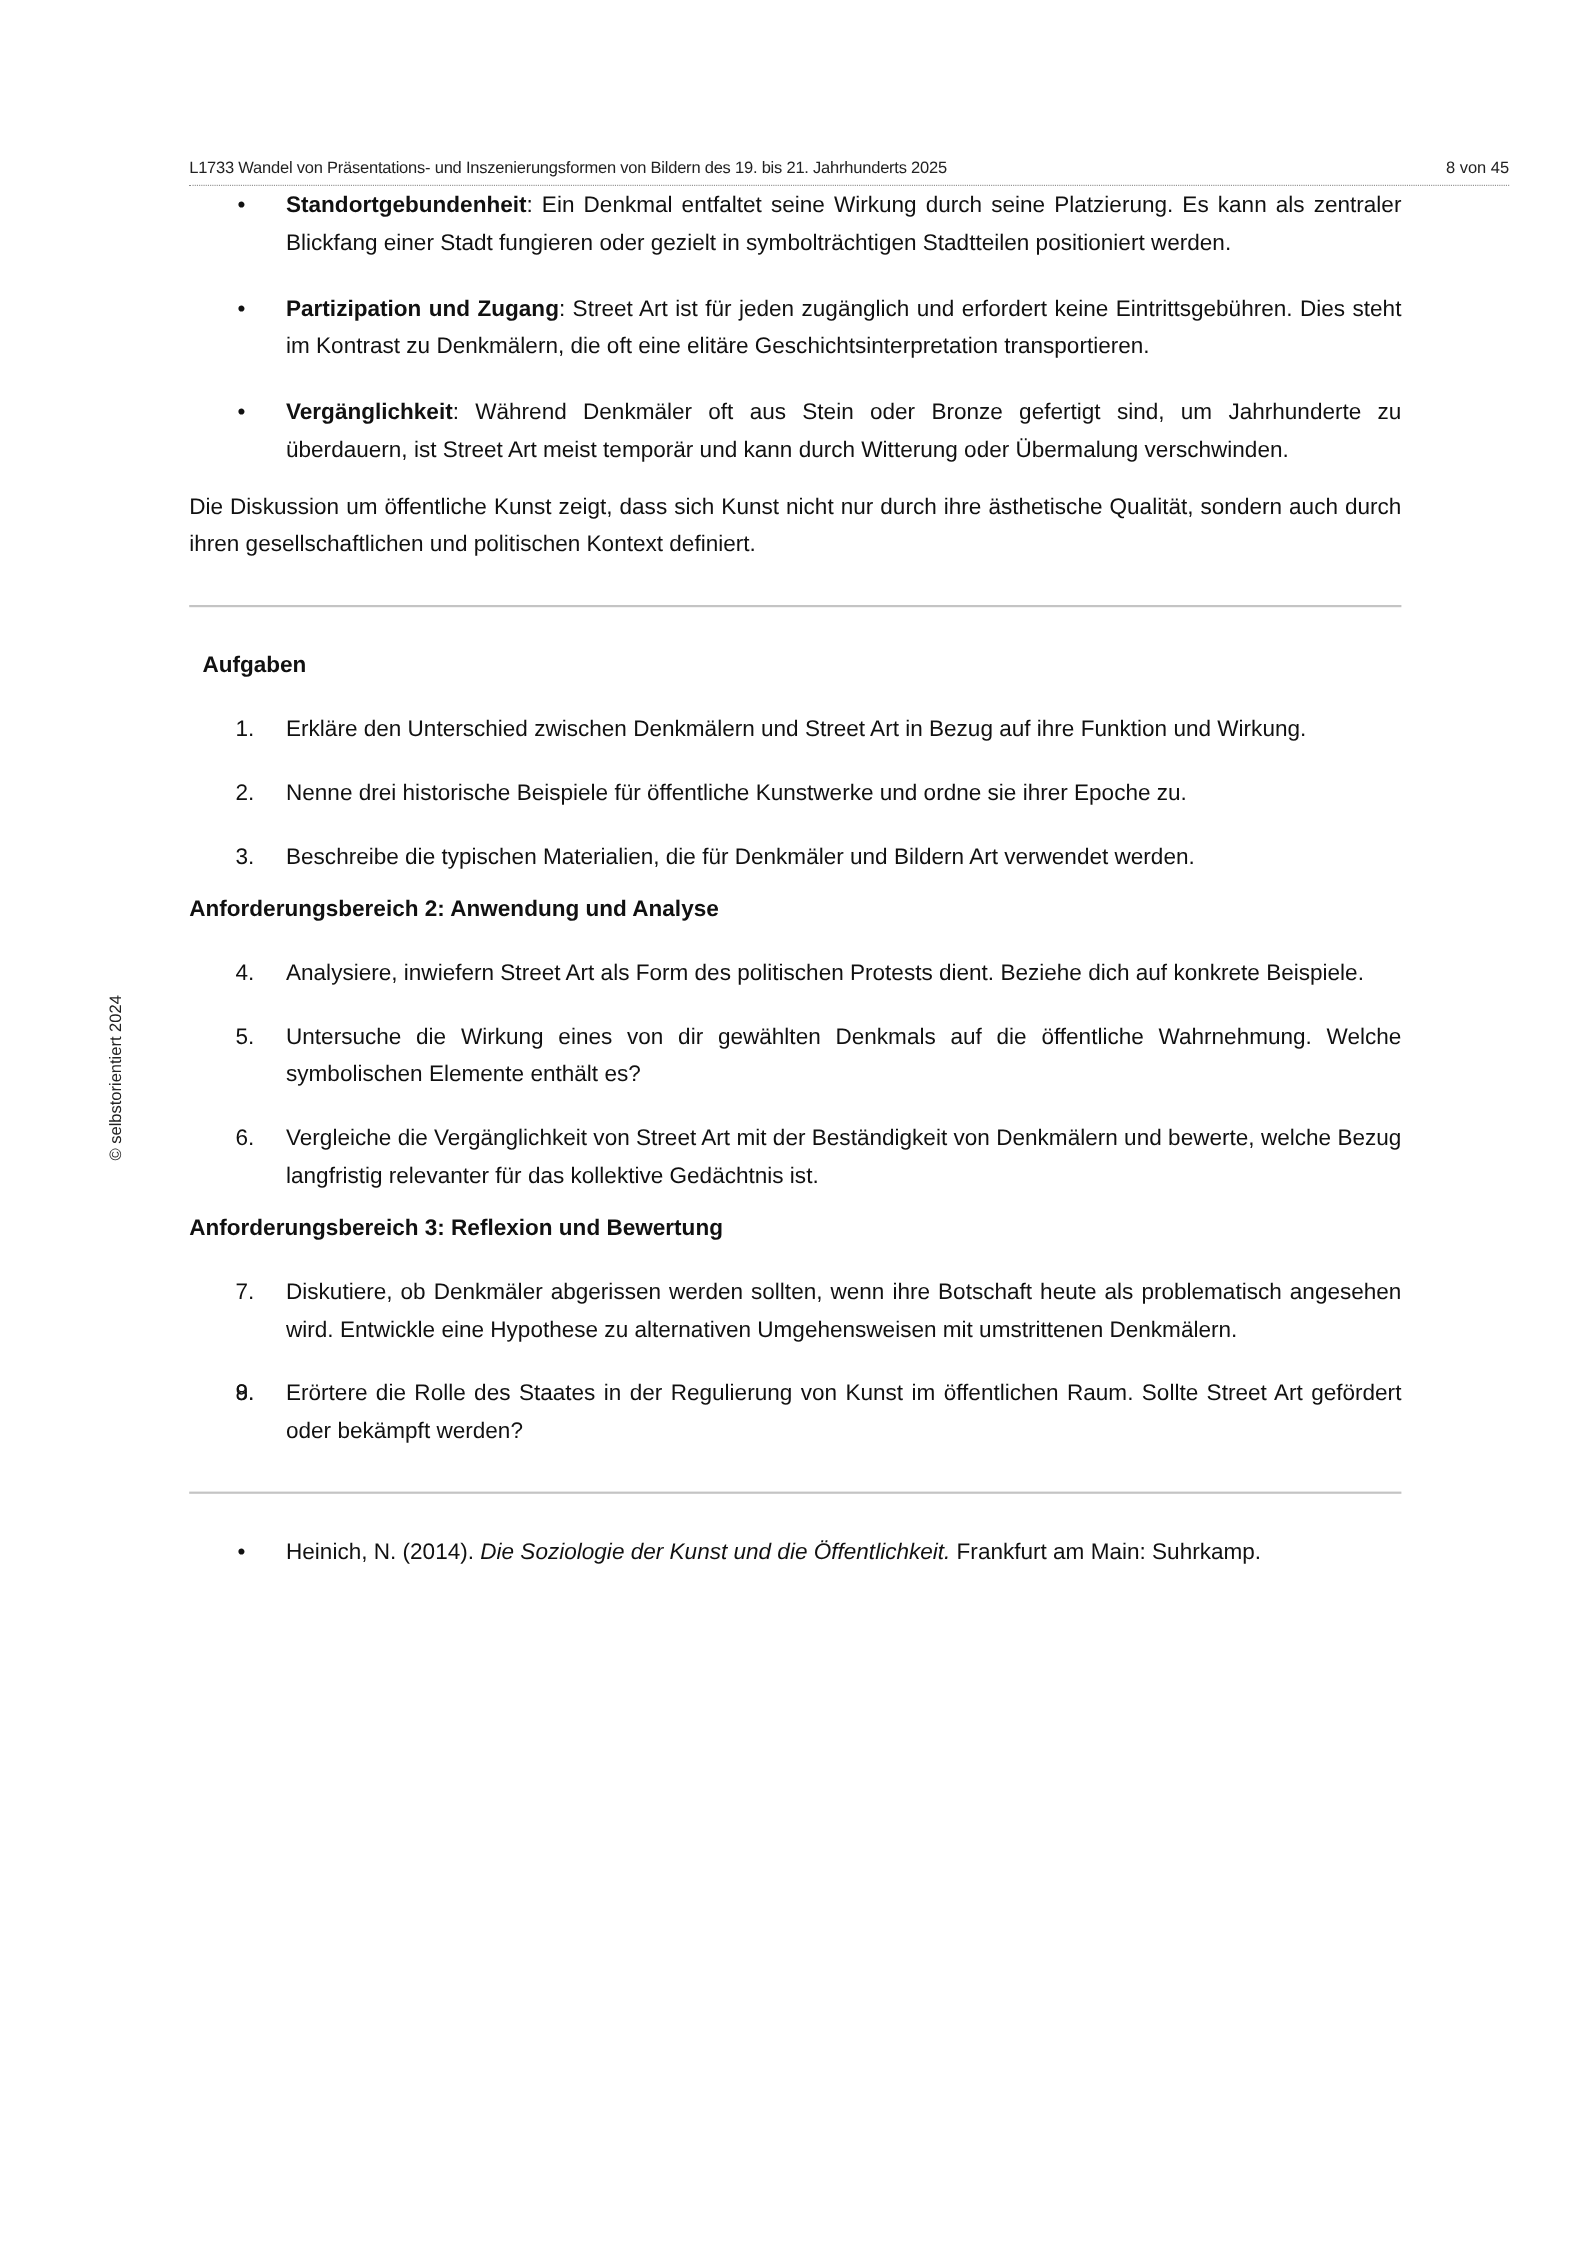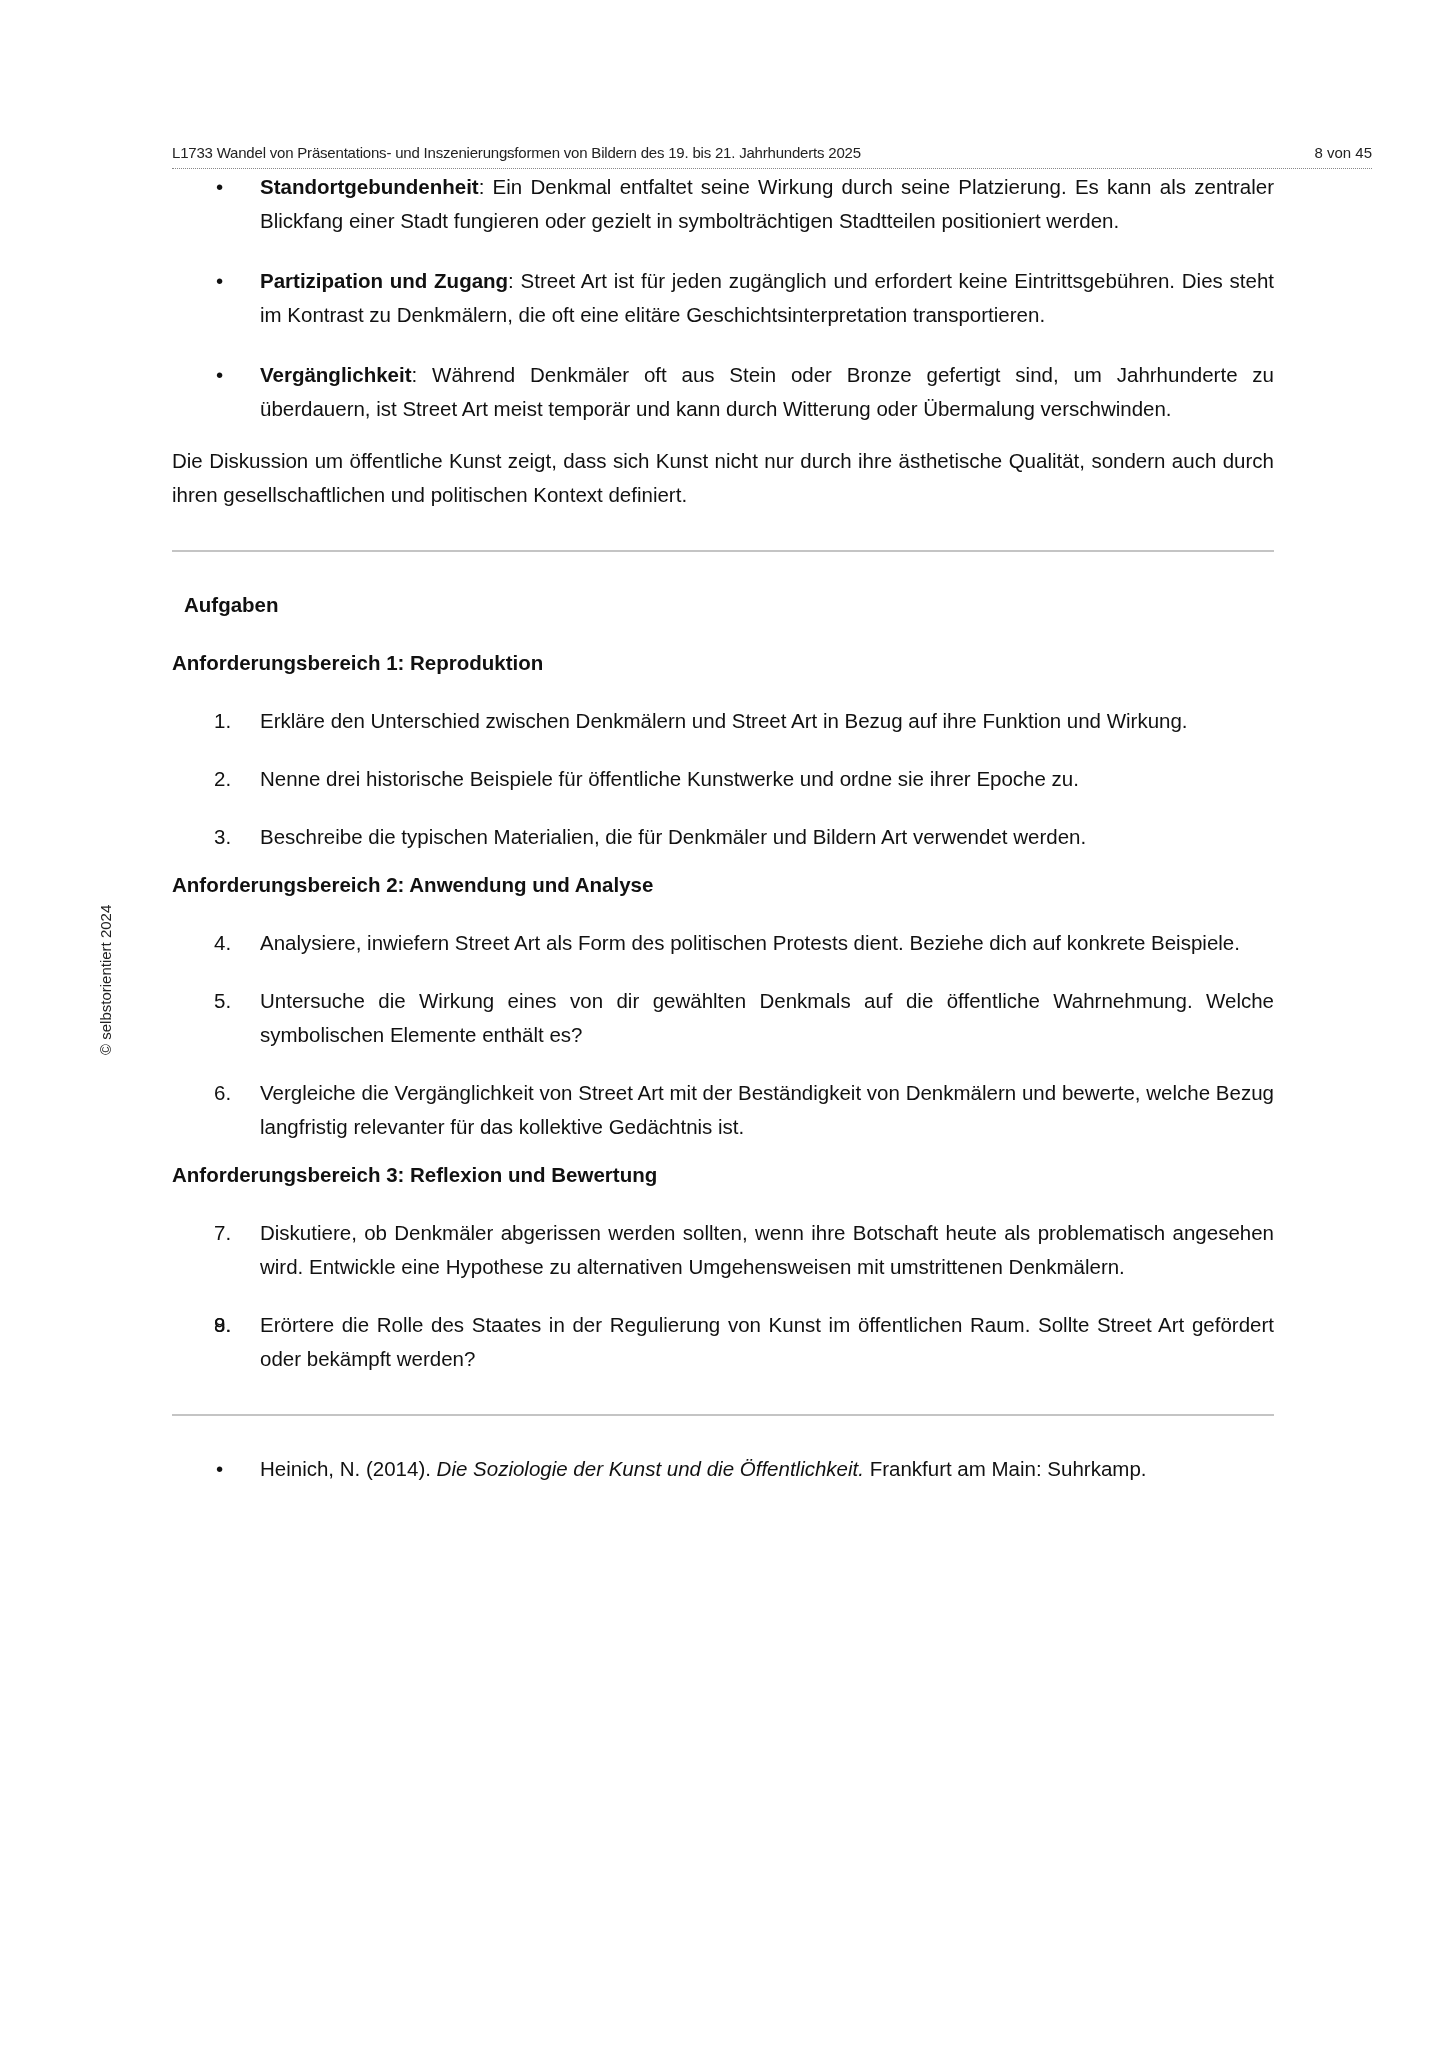--- a/index.html
+++ b/index.html
@@ -59,21 +59,20 @@
     </div>
   </div>
 
   <p class="para">Die Diskussion um öffentliche Kunst zeigt, dass sich Kunst nicht nur durch ihre ästhetische Qualität, sondern auch durch ihren gesellschaftlichen und politischen Kontext definiert.</p>
 
   <hr class="rule">
 
   <div class="h">Aufgaben</div>
 
   <div>
-    <div class="subh">Anforderungsbereich 1: Reproduktion</div>
     <div class="num-item"><span class="num">1.</span><span>Erkläre den Unterschied zwischen Denkmälern und Street Art in Bezug auf ihre Funktion und Wirkung.</span></div>
     <div class="num-item"><span class="num">2.</span><span>Nenne drei historische Beispiele für öffentliche Kunstwerke und ordne sie ihrer Epoche zu.</span></div>
     <div class="num-item" style="margin-bottom:14px"><span class="num">3.</span><span>Beschreibe die typischen Materialien, die für Denkmäler und Bildern Art verwendet werden.</span></div>
   </div>
 
   <div>
     <div class="subh">Anforderungsbereich 2: Anwendung und Analyse</div>
     <div class="num-item"><span class="num">4.</span><span>Analysiere, inwiefern Street Art als Form des politischen Protests dient. Beziehe dich auf konkrete Beispiele.</span></div>
     <div class="num-item"><span class="num">5.</span><span>Untersuche die Wirkung eines von dir gewählten Denkmals auf die öffentliche Wahrnehmung. Welche symbolischen Elemente enthält es?</span></div>
     <div class="num-item" style="margin-bottom:14px"><span class="num">6.</span><span>Vergleiche die Vergänglichkeit von Street Art mit der Beständigkeit von Denkmälern und bewerte, welche Bezug langfristig relevanter für das kollektive Gedächtnis ist.</span></div>

